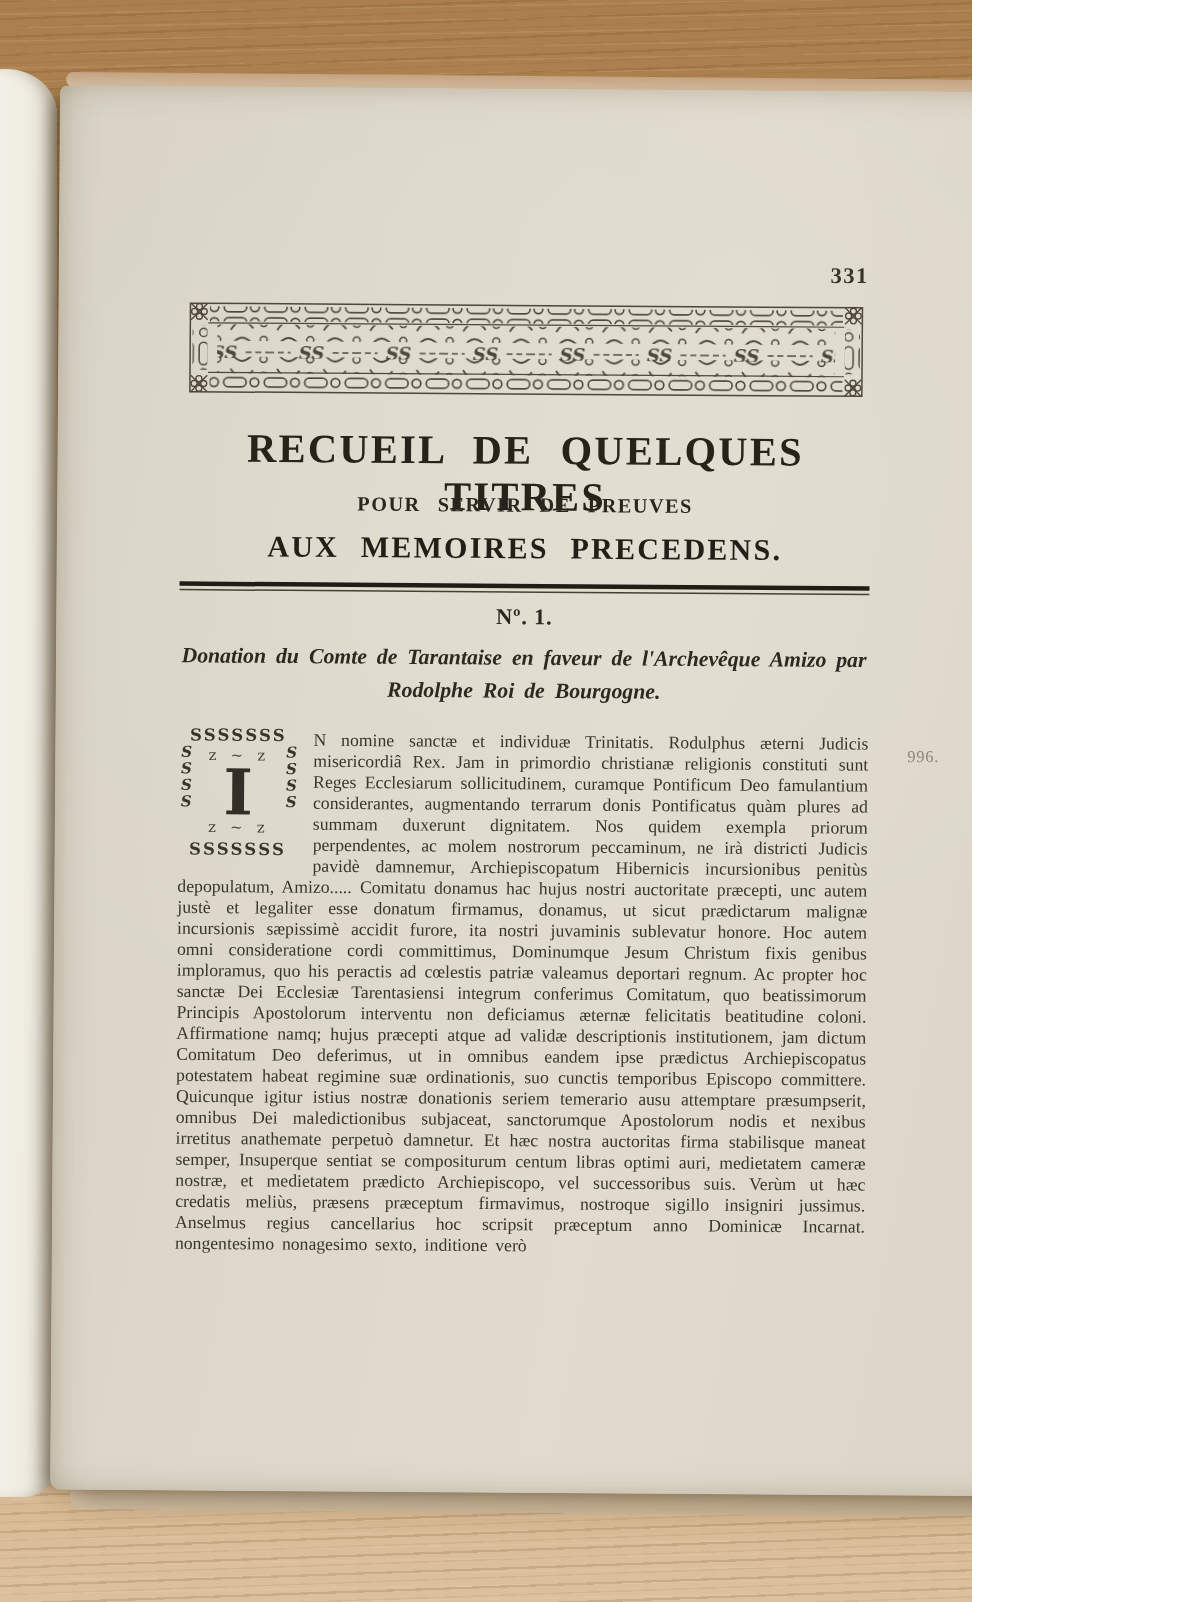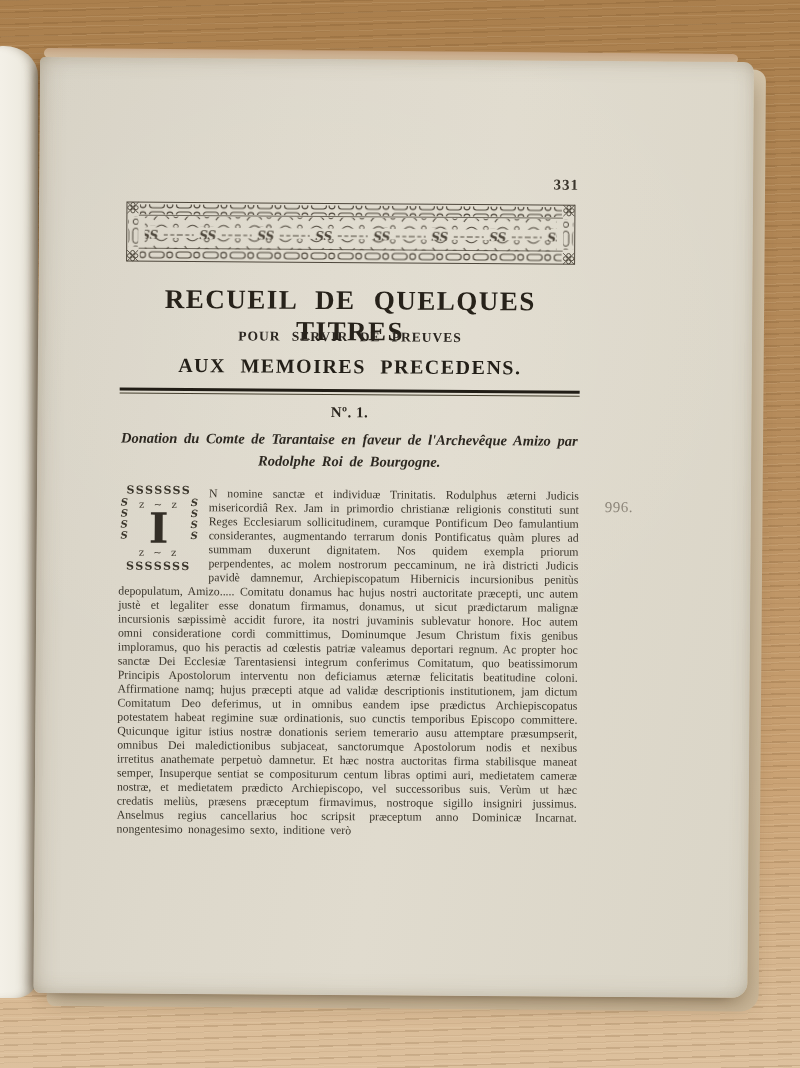--- a/index.html
+++ b/index.html
@@ -1,17 +1,17 @@
 <!DOCTYPE html>
 <html><head>
 <meta charset="utf-8">
 <style>
   html,body{margin:0;padding:0;}
   body{width:800px;height:1068px;overflow:hidden;font-family:"Liberation Serif","DejaVu Serif",serif;}
-  .canvas{position:relative;width:800px;height:1068px;overflow:hidden;}
+  .canvas{position:relative;width:648px;height:1068px;overflow:hidden;}
 
   
   .wood{position:absolute;inset:0;
     background:
       repeating-linear-gradient(178deg, rgba(96,62,24,.16) 0 1.5px, rgba(0,0,0,0) 1.5px 6px, rgba(96,62,24,.08) 6px 7px, rgba(0,0,0,0) 7px 12px),
       repeating-linear-gradient(179deg, rgba(255,240,210,.09) 0 1px, rgba(0,0,0,0) 1px 9px),
       linear-gradient(180deg,#aa7f4d 0%,#b78d5d 42%,#c9a173 72%,#ddc19e 100%);
   }
 
   
@@ -80,21 +80,21 @@
   .s-col{position:absolute;top:10px;bottom:10px;width:12px;writing-mode:vertical-rl;
     text-orientation:upright;font-style:italic;font-weight:bold;font-size:10px;
     line-height:12px;color:#3a352b;overflow:hidden;}
   .s-left{left:-1px;}  .s-right{right:-1px;}
   .inner-mark{position:absolute;left:14px;right:14px;text-align:center;font-size:10px;
     letter-spacing:2px;color:#4a443a;}
   .m-top{top:11px;}  .m-bot{bottom:11px;}
   .bigI{position:absolute;inset:14px 16px;display:flex;align-items:center;justify-content:center;
     font-size:42px;font-weight:bold;color:#332e26;}
 
-  .marginnote{position:absolute;left:486px;top:438px;font-size:15px;
+  .marginnote{position:absolute;left:486px;top:438px;font-size:11px;
     letter-spacing:.5px;color:#8d867a;}
 </style>
 </head>
 <body>
 
 <div class="canvas">
   <div class="wood"></div>
   <div class="top-edge"></div>
   <div class="under-page"></div>
   <div class="left-page"></div>

